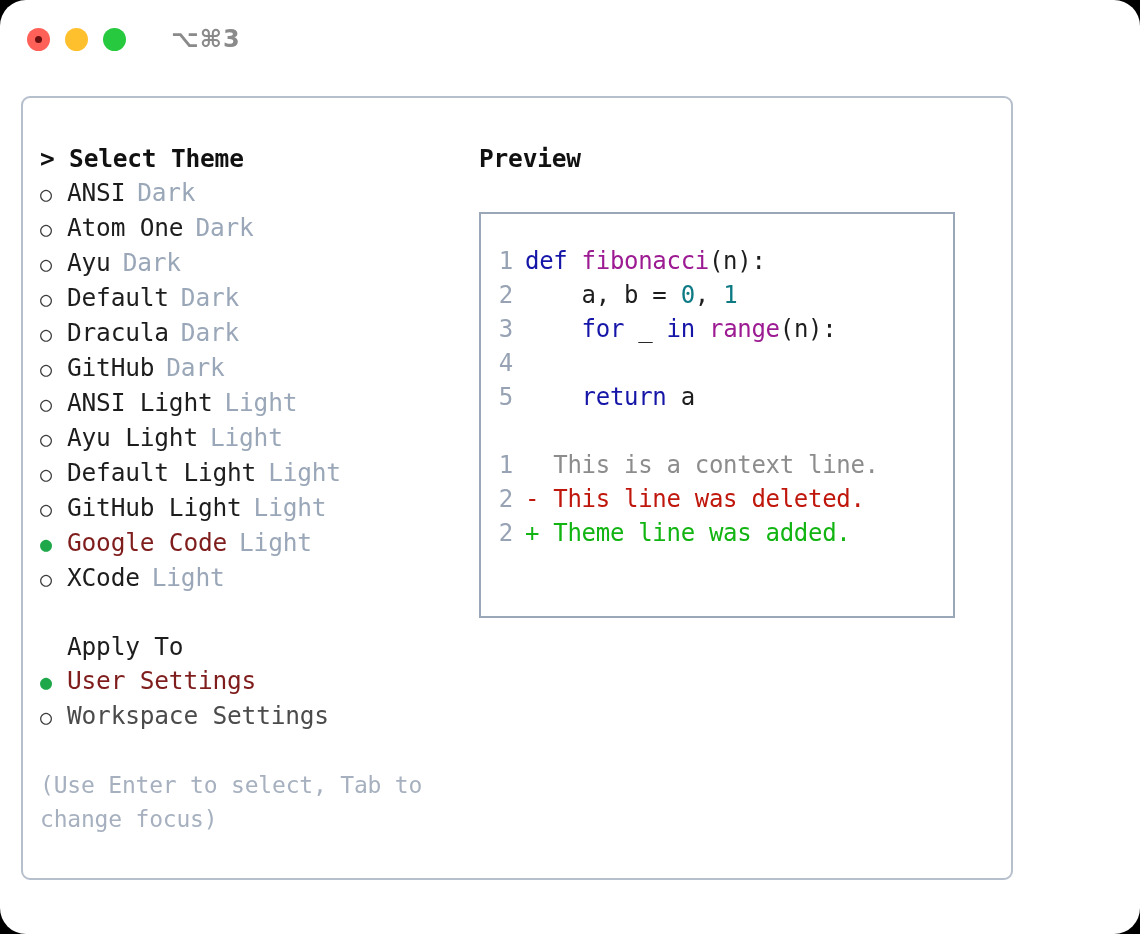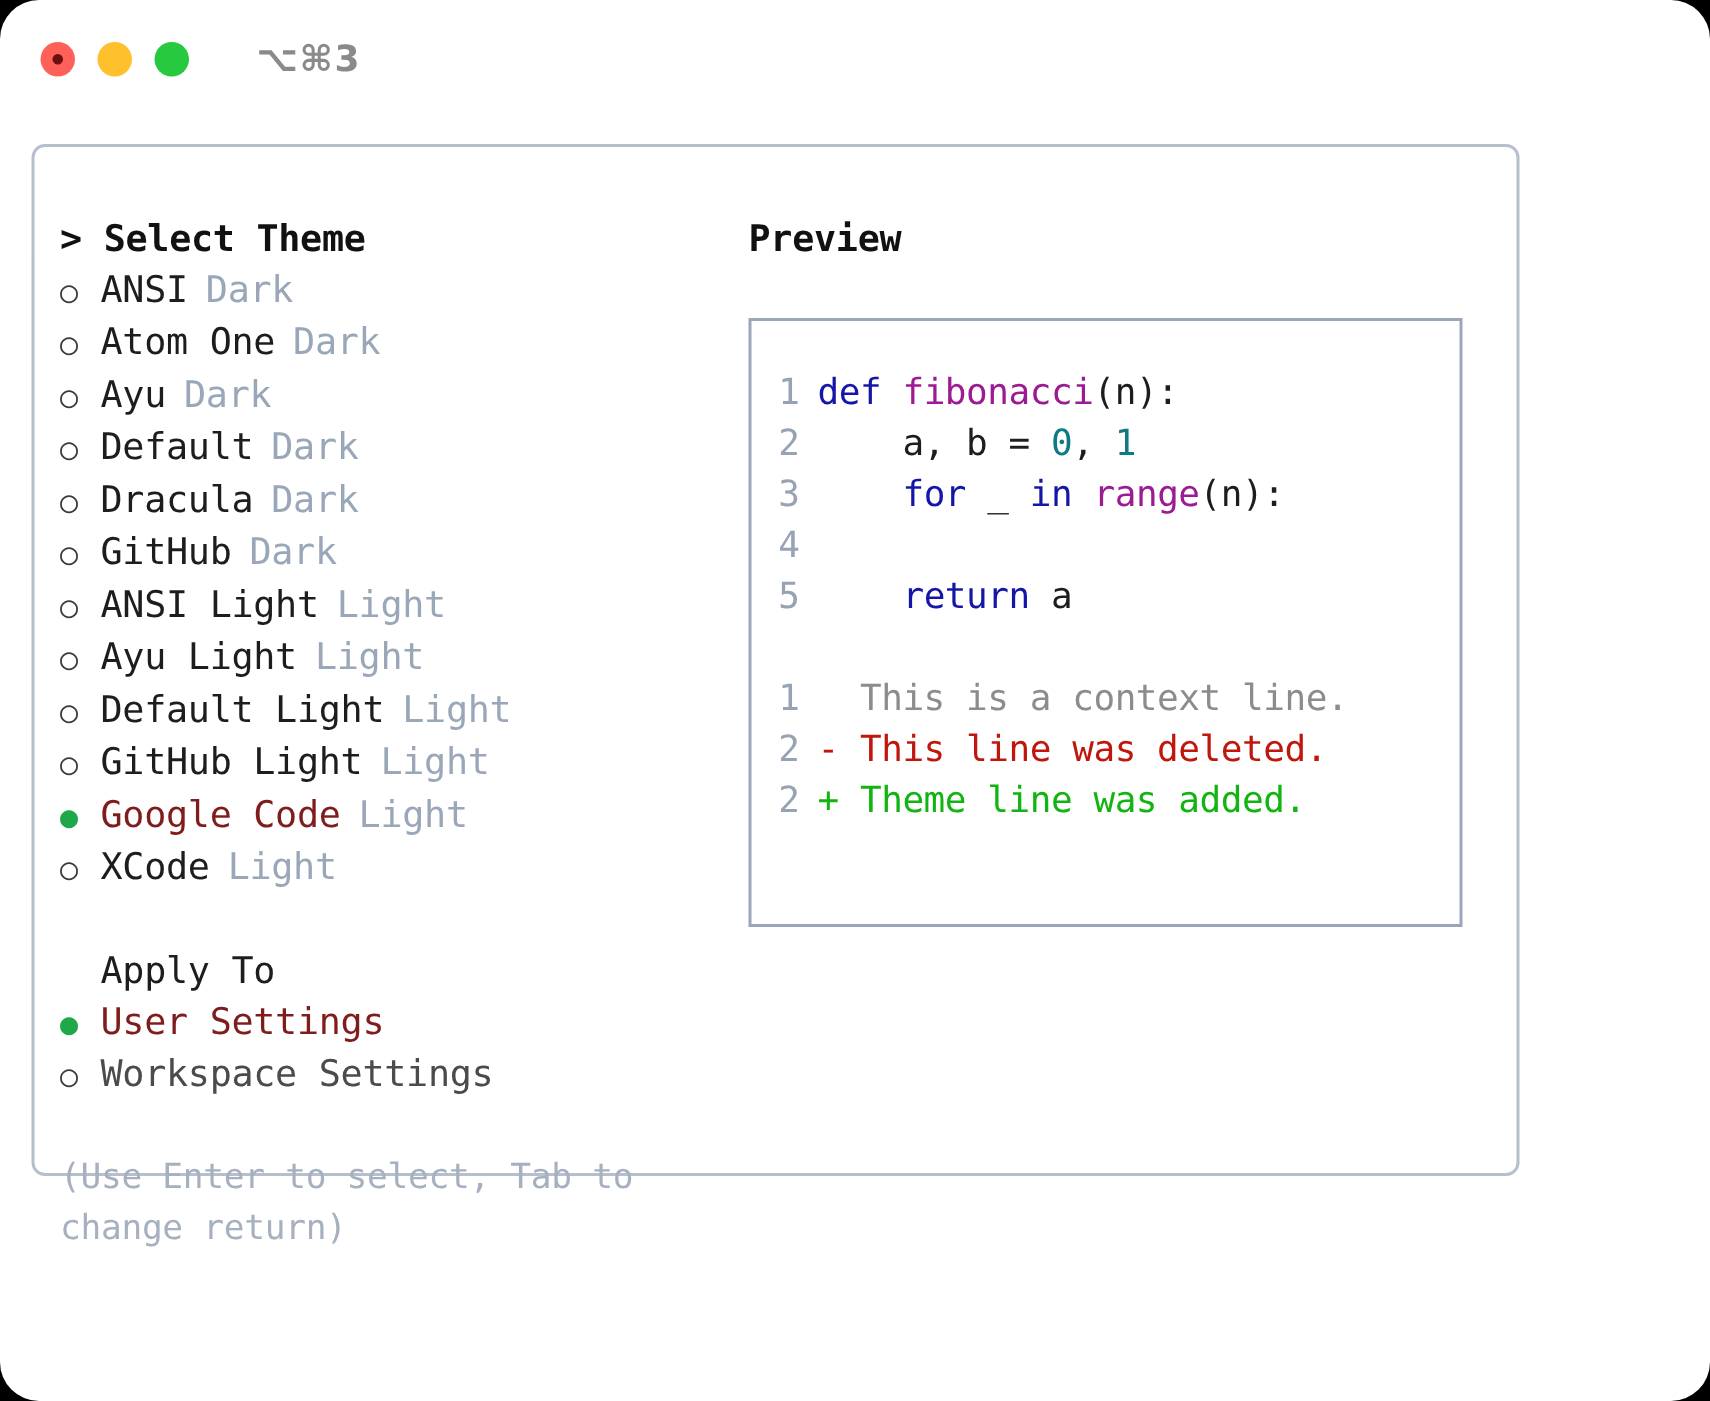--- a/index.html
+++ b/index.html
@@ -68,21 +68,21 @@
     letter-spacing: 1px;
     line-height: 1;
   }
 
   
   .panel {
     position: absolute;
     left: 21px;
     top: 96px;
     width: 992px;
-    height: 688px;
+    height: 784px;
     border: 2px solid #b6bfcc;
     border-radius: 9px;
     box-sizing: border-box;
     background: #ffffff;
   }
 
   .panel-inner {
     position: relative;
     width: 100%;
     height: 100%;
@@ -143,21 +143,21 @@
     font-size: 23px;
     line-height: 34px;
     color: #a6b0bf;
     max-width: 410px;
     letter-spacing: -0.2px;
   }
 
   
   .right-col {
     position: absolute;
-    left: 476px;
+    left: 456px;
     top: 44px;
     width: 490px;
   }
   .preview-title {
     font-size: 24.5px;
     font-weight: 700;
     color: #111111;
     line-height: 34px;
     letter-spacing: -0.2px;
   }
@@ -237,21 +237,21 @@
 
         <div class="section-gap"></div>
 
         <div class="section-title">Apply To</div>
 
         <div id="apply-list">
             <div class="theme-row"><span class="bullet selected">●</span><span class="row-label selected">User Settings</span></div>
             <div class="theme-row"><span class="bullet">○</span><span class="row-label muted">Workspace Settings</span></div>
           </div>
 
-        <div class="hint">(Use Enter to select, Tab to change return)</div>
+        <div class="hint">(Use Enter to select, Tab to change focus)</div>
       </div>
 
       <div class="right-col">
         <div class="preview-title">Preview</div>
 
         <div class="preview-box">
           <div id="code-block">
               <div class="code-line"><span class="ln">1</span><span class="code-text"><span class="tok-kw">def </span><span class="tok-fn">fibonacci</span><span class="tok-pl">(n):</span></span></div>
               <div class="code-line"><span class="ln">2</span><span class="code-text"><span class="tok-pl">    a, b = </span><span class="tok-num">0</span><span class="tok-pl">, </span><span class="tok-num">1</span></span></div>
               <div class="code-line"><span class="ln">3</span><span class="code-text"><span class="tok-pl">    </span><span class="tok-kw">for</span><span class="tok-pl"> _ </span><span class="tok-kw">in</span><span class="tok-pl"> </span><span class="tok-fn">range</span><span class="tok-pl">(n):</span></span></div>

